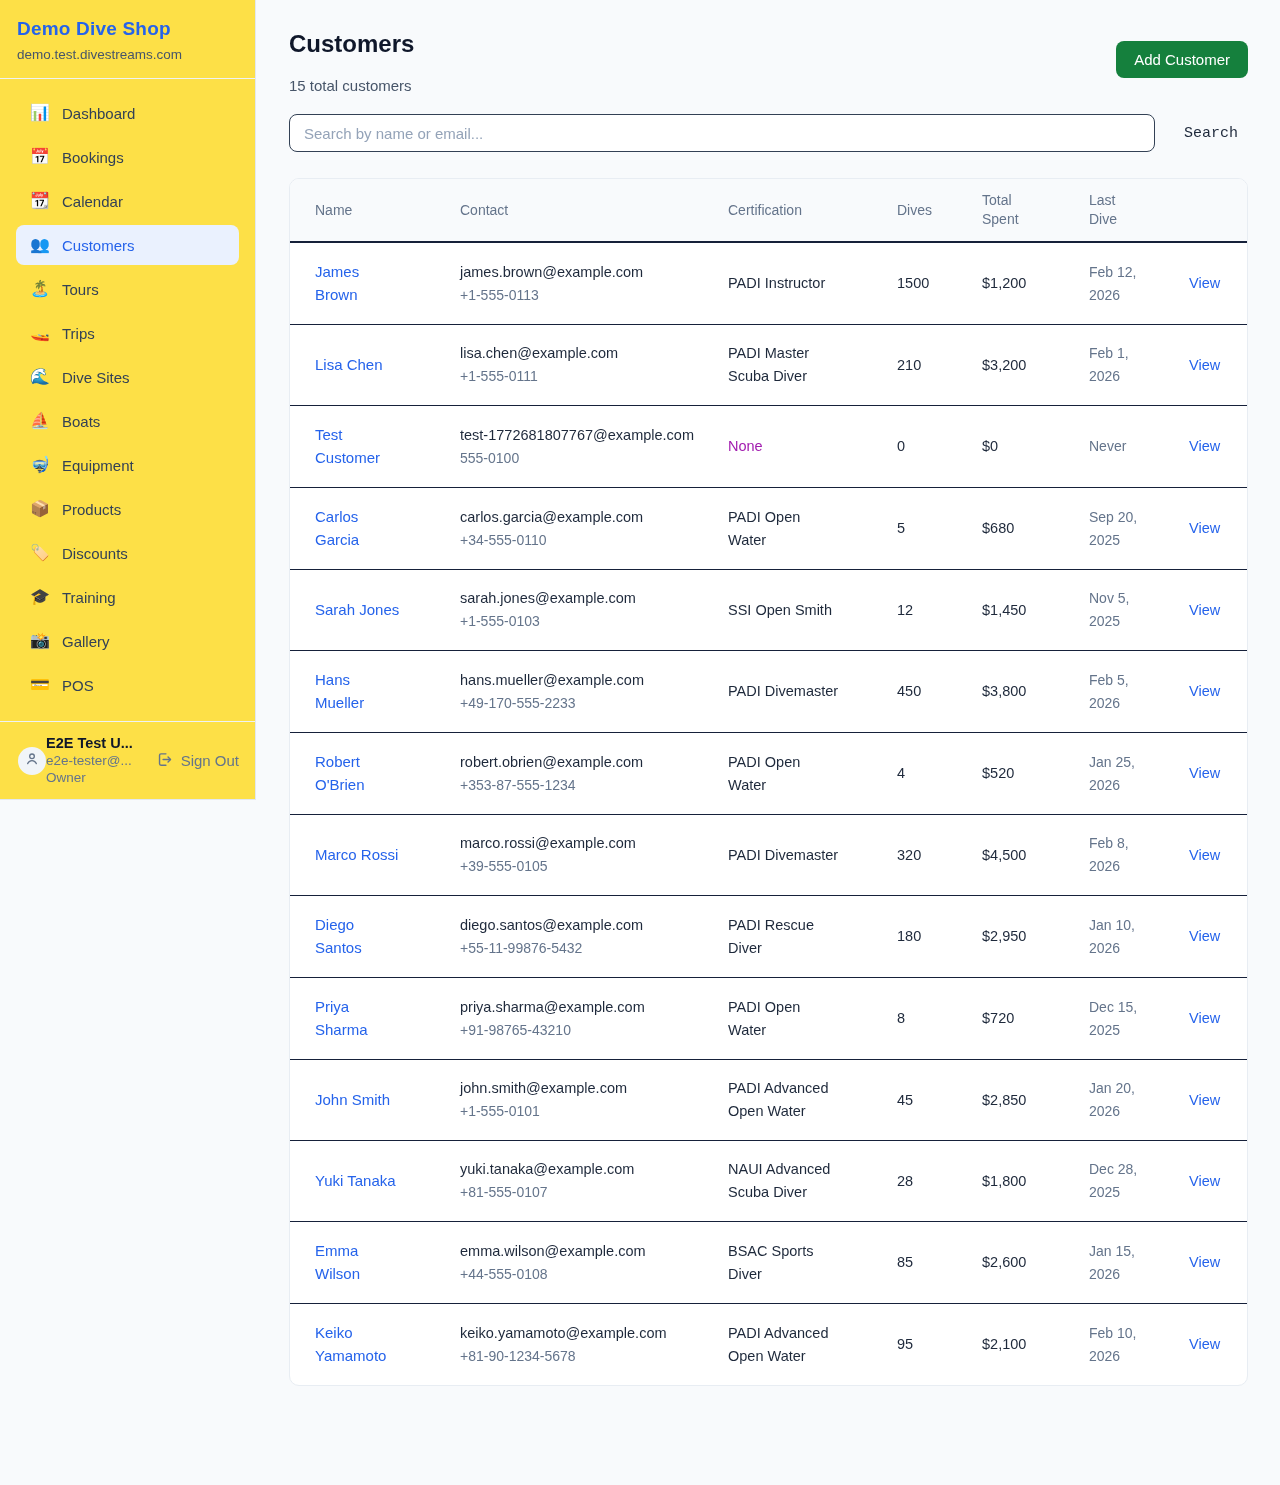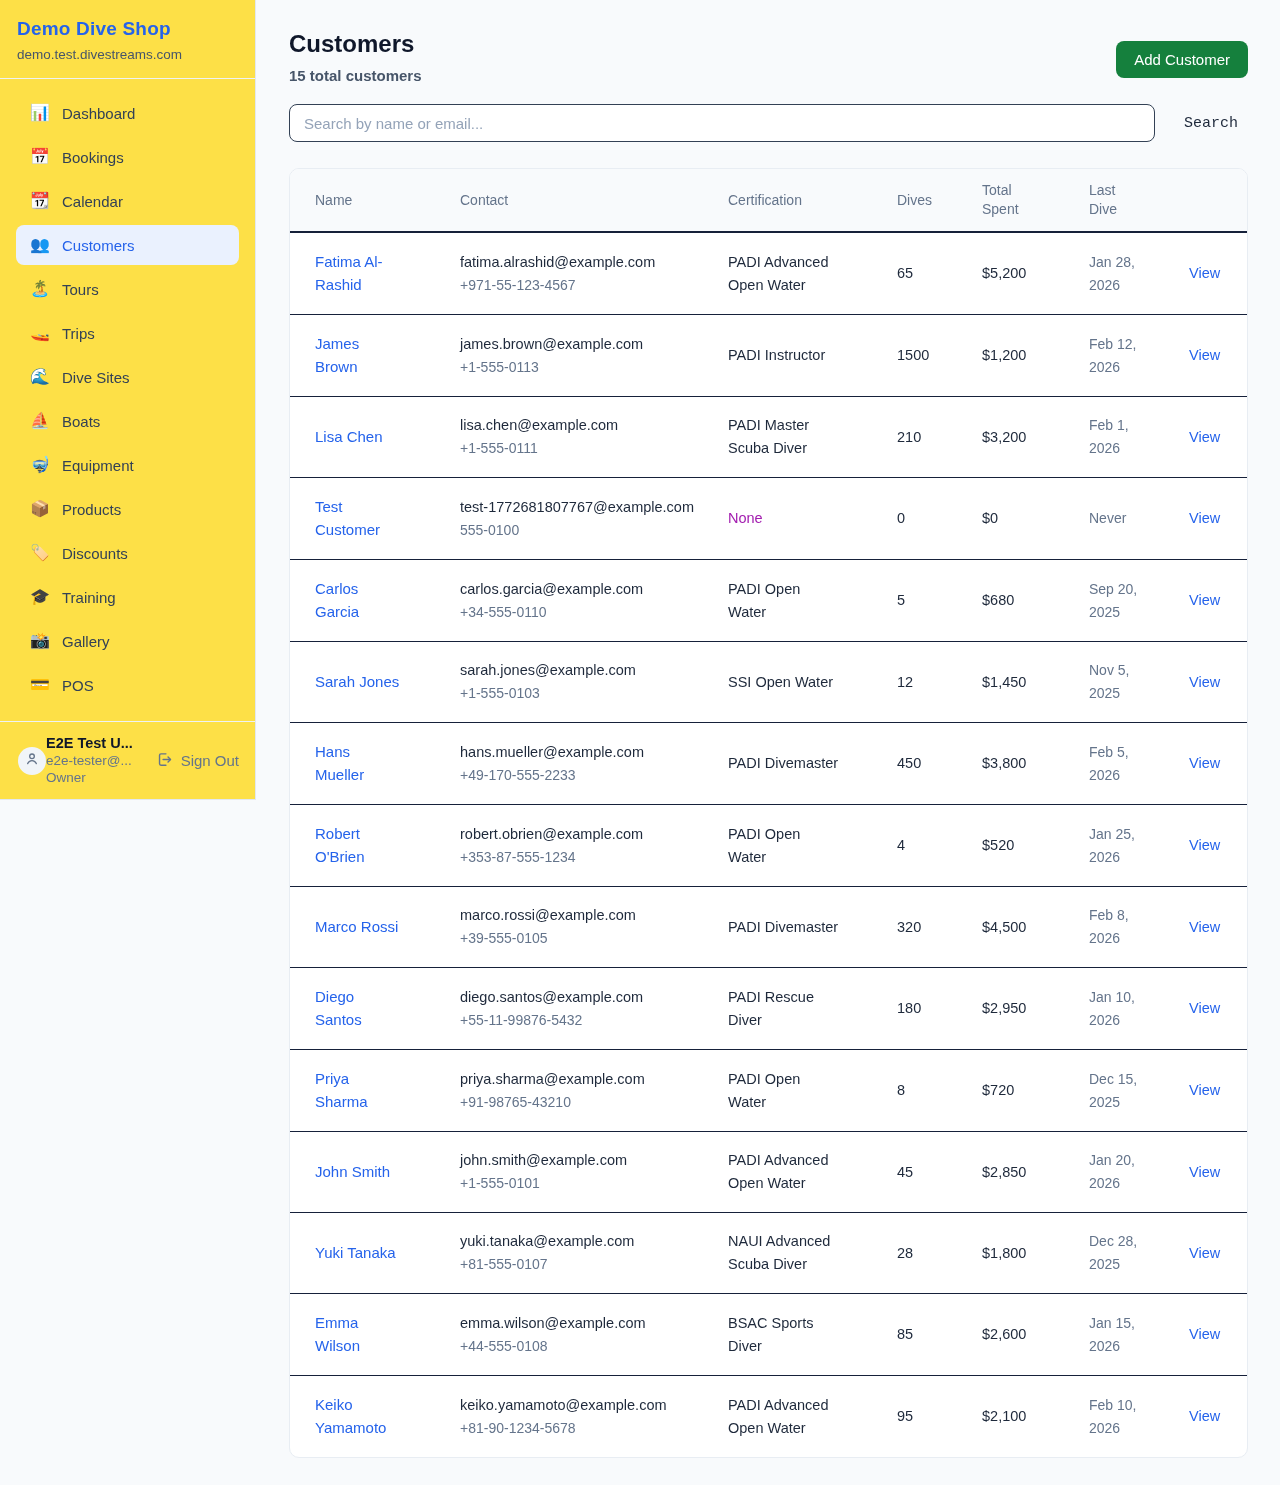--- a/index.html
+++ b/index.html
@@ -44,21 +44,21 @@
   .signout-btn {
     background: none; border: none; cursor: pointer;
     display: flex; align-items: center; gap: 8px;
     color: #64748b; font-size: 15px;
     font-family: inherit; flex: none; padding: 0;
   }
   
   .main { margin-left: 256px; padding: 30px 32px 33px 33px; }
   .page-head { display: flex; justify-content: space-between; align-items: flex-start; }
   .page-title { font-size: 24px; font-weight: 700; color: #0f172a; }
-  .page-subtitle { font-size: 15px; color: #475569; margin-top: 9px; font-weight: bold; }
+  .page-subtitle { font-size: 15px; color: #475569; margin-top: 19px; }
   .add-btn {
     background: #15803d; color: #ffffff; border: none; cursor: pointer;
     font-family: inherit; font-size: 15px; font-weight: 500;
     padding: 0 18px; height: 37px; border-radius: 8px; margin-top: 11px;
   }
   .search-row { display: flex; align-items: center; margin-top: 20px; }
   .search-input {
     flex: 1; height: 38px; max-width: 866px;
     border: 1px solid #334155; border-radius: 8px;
     padding: 0 14px; font-size: 15px; font-family: inherit;
@@ -235,32 +235,20 @@
             <th>Contact</th>
             <th>Certification</th>
             <th>Dives</th>
             <th>Total Spent</th>
             <th>Last Dive</th>
             <th></th>
           </tr>
         </thead>
       <tbody id="tbody">
           <tr>
-            <td><a class="name-link">Fatima Al-Rashid</a></td>
-            <td>
-              <div class="email">fatima.alrashid@example.com</div>
-              <div class="phone">+971-55-123-4567</div>
-            </td>
-            <td><span class="cert">PADI Advanced Open Water</span></td>
-            <td>65</td>
-            <td>$5,200</td>
-            <td><span class="lastdive">Jan 28, 2026</span></td>
-            <td><a class="view-link">View</a></td>
-          </tr>
-          <tr>
             <td><a class="name-link">James Brown</a></td>
             <td>
               <div class="email">james.brown@example.com</div>
               <div class="phone">+1-555-0113</div>
             </td>
             <td><span class="cert">PADI Instructor</span></td>
             <td>1500</td>
             <td>$1,200</td>
             <td><span class="lastdive">Feb 12, 2026</span></td>
             <td><a class="view-link">View</a></td>
@@ -300,21 +288,21 @@
             <td>$680</td>
             <td><span class="lastdive">Sep 20, 2025</span></td>
             <td><a class="view-link">View</a></td>
           </tr>
           <tr>
             <td><a class="name-link">Sarah Jones</a></td>
             <td>
               <div class="email">sarah.jones@example.com</div>
               <div class="phone">+1-555-0103</div>
             </td>
-            <td><span class="cert">SSI Open Water</span></td>
+            <td><span class="cert">SSI Open Smith</span></td>
             <td>12</td>
             <td>$1,450</td>
             <td><span class="lastdive">Nov 5, 2025</span></td>
             <td><a class="view-link">View</a></td>
           </tr>
           <tr>
             <td><a class="name-link">Hans Mueller</a></td>
             <td>
               <div class="email">hans.mueller@example.com</div>
               <div class="phone">+49-170-555-2233</div>

